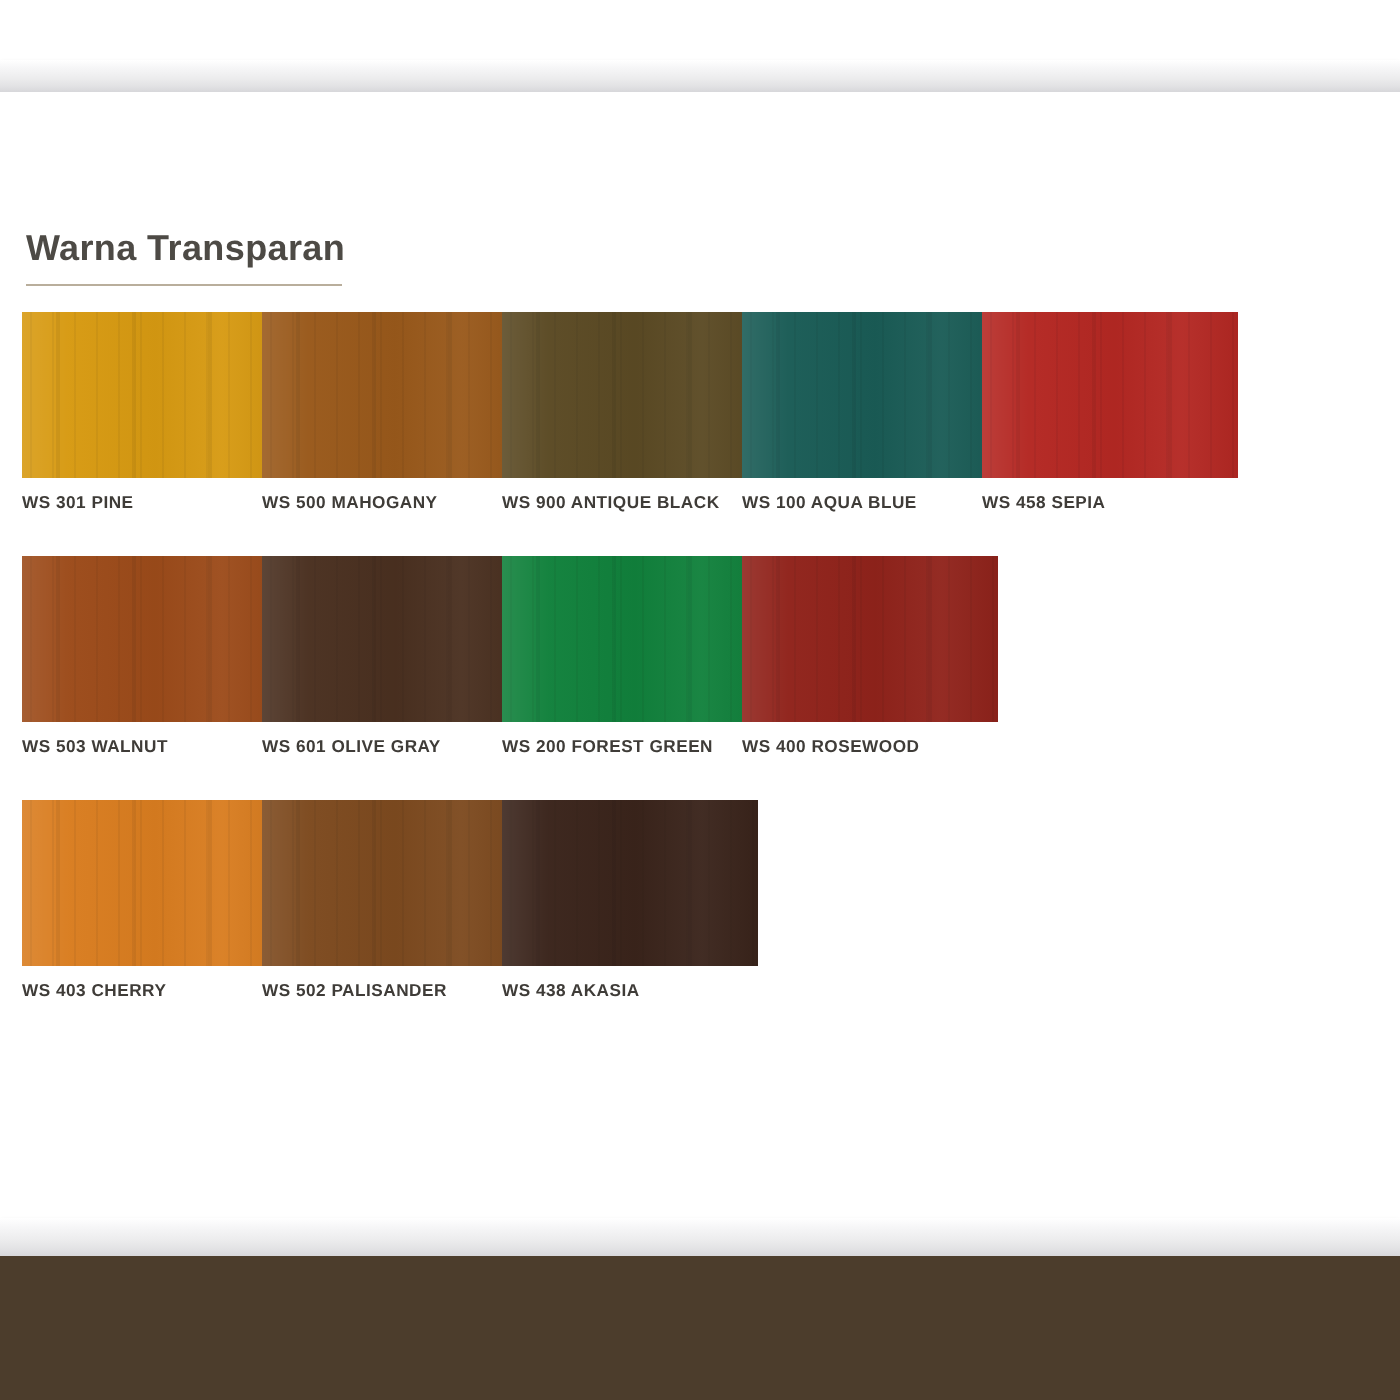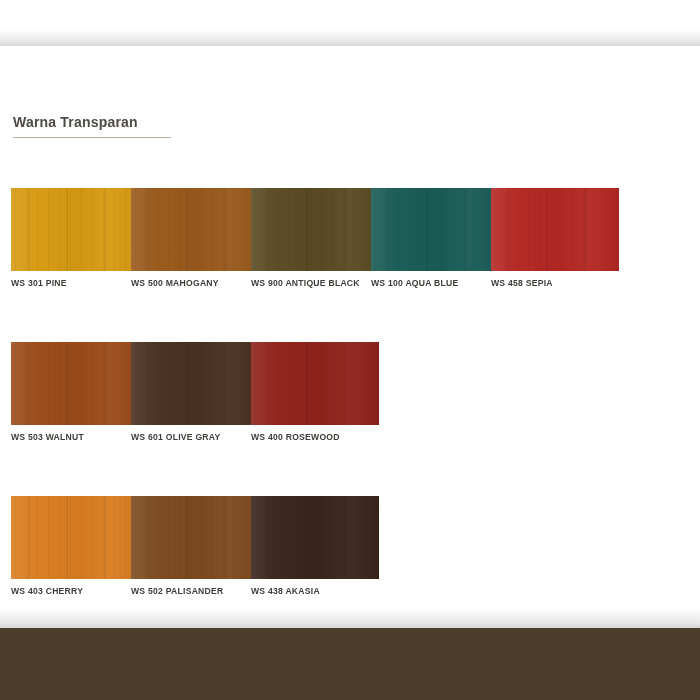--- a/index.html
+++ b/index.html
@@ -56,21 +56,21 @@
     background: #ffffff;
   }
 
   .heading-wrap {
     position: absolute;
     left: 13px;
     top: 68px;
     width: 300px;
   }
   .heading {
-    font-size: 14px;
+    font-size: 18px;
     font-weight: bold;
     color: #4d4a45;
     letter-spacing: 0.2px;
     margin: 0;
   }
   .heading-rule {
     margin-top: 7px;
     width: 158px;
     height: 1px;
     background: #b9ae9c;
@@ -85,21 +85,20 @@
     display: flex;
     flex-direction: column;
     row-gap: 22px;
   }
   .row {
     display: flex;
     column-gap: 8px;
   }
   .cell {
     width: 112px;
-    margin-top: 32px;
   }
   .swatch {
     position: relative;
     width: 128px;
     height: 83px;
     overflow: hidden;
   }
   
   .swatch .grain {
     position: absolute;
@@ -206,20 +205,27 @@
         <div class="label">WS 503 WALNUT</div>
       </div>
       <div class="cell">
         <div class="swatch" style="background-color: rgb(74, 48, 32);">
             <span class="grain"></span>
             <span class="sheen"></span>
           </div>
         <div class="label">WS 601 OLIVE GRAY</div>
       </div>
       <div class="cell">
+        <div class="swatch" style="background-color: rgb(17, 129, 60);">
+            <span class="grain"></span>
+            <span class="sheen"></span>
+          </div>
+        <div class="label">WS 200 FOREST GREEN</div>
+      </div>
+      <div class="cell">
         <div class="swatch" style="background-color: rgb(144, 35, 27);">
             <span class="grain"></span>
             <span class="sheen"></span>
           </div>
         <div class="label">WS 400 ROSEWOOD</div>
       </div>
     </div>
 
     <div class="row">
       <div class="cell">

